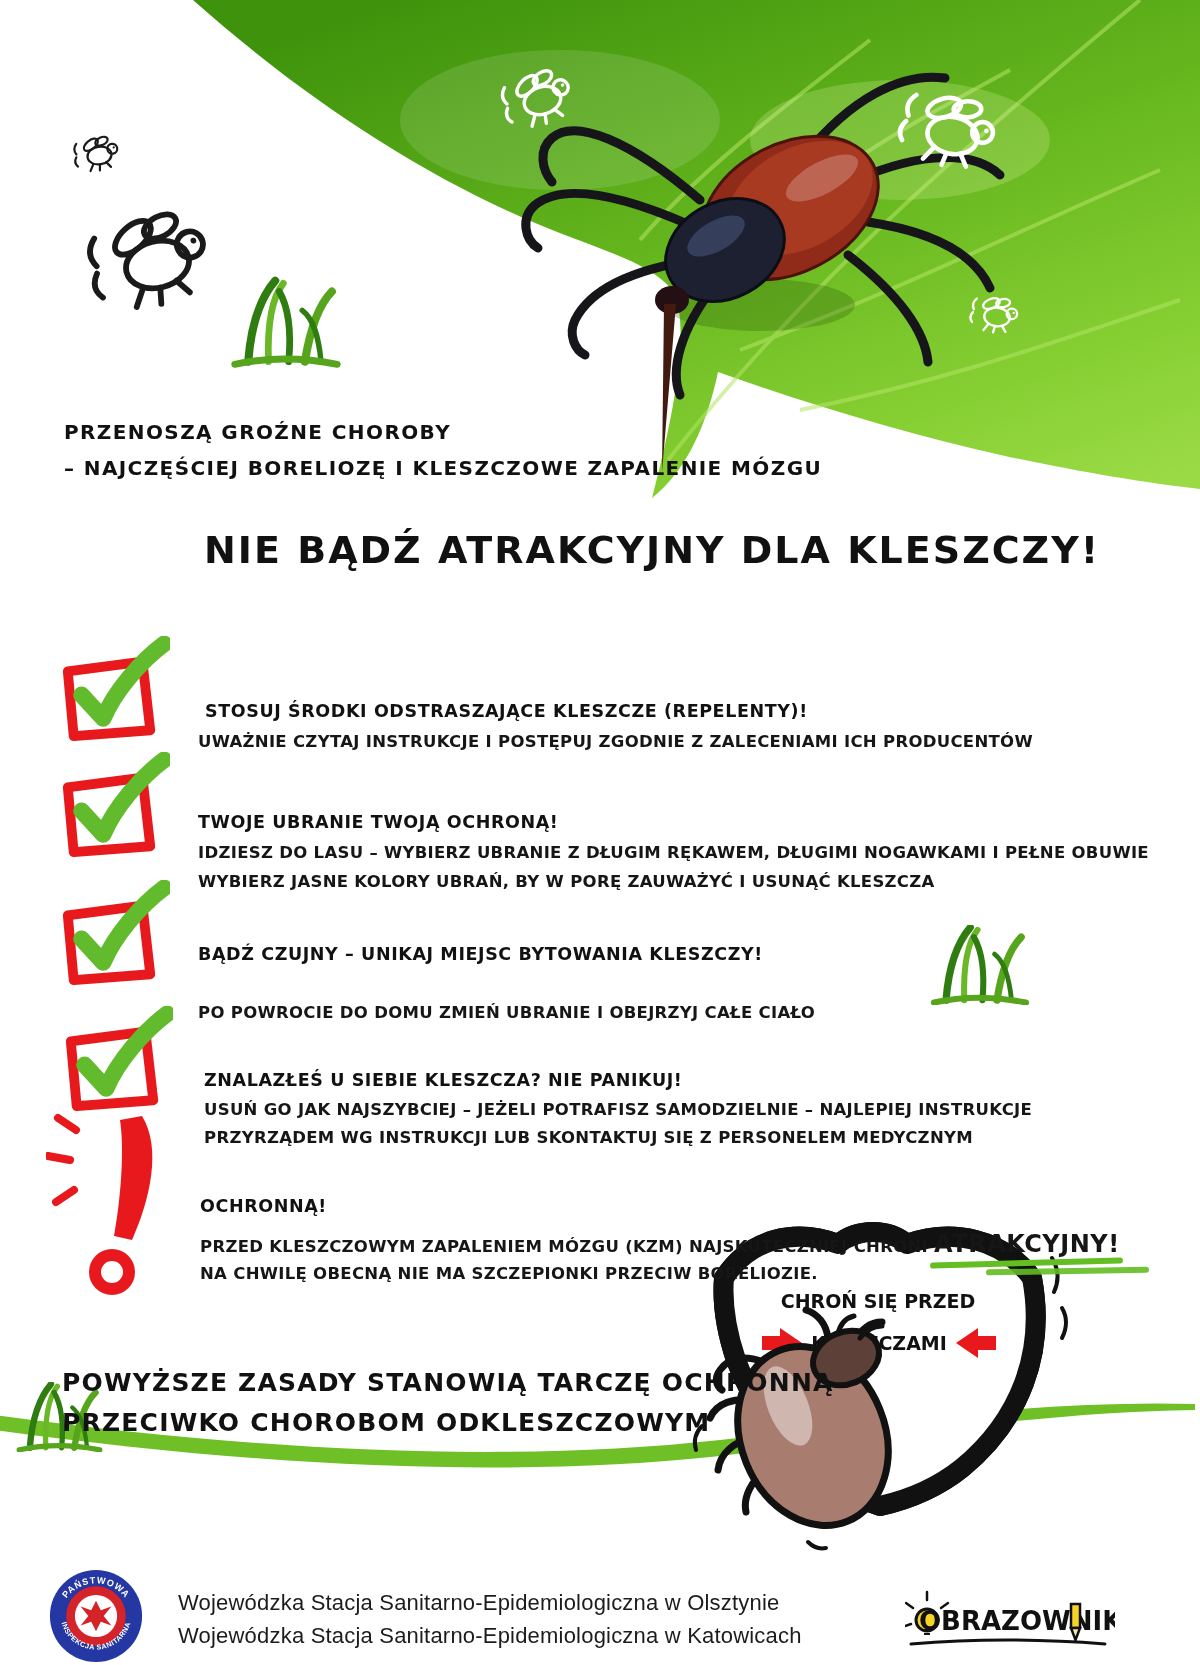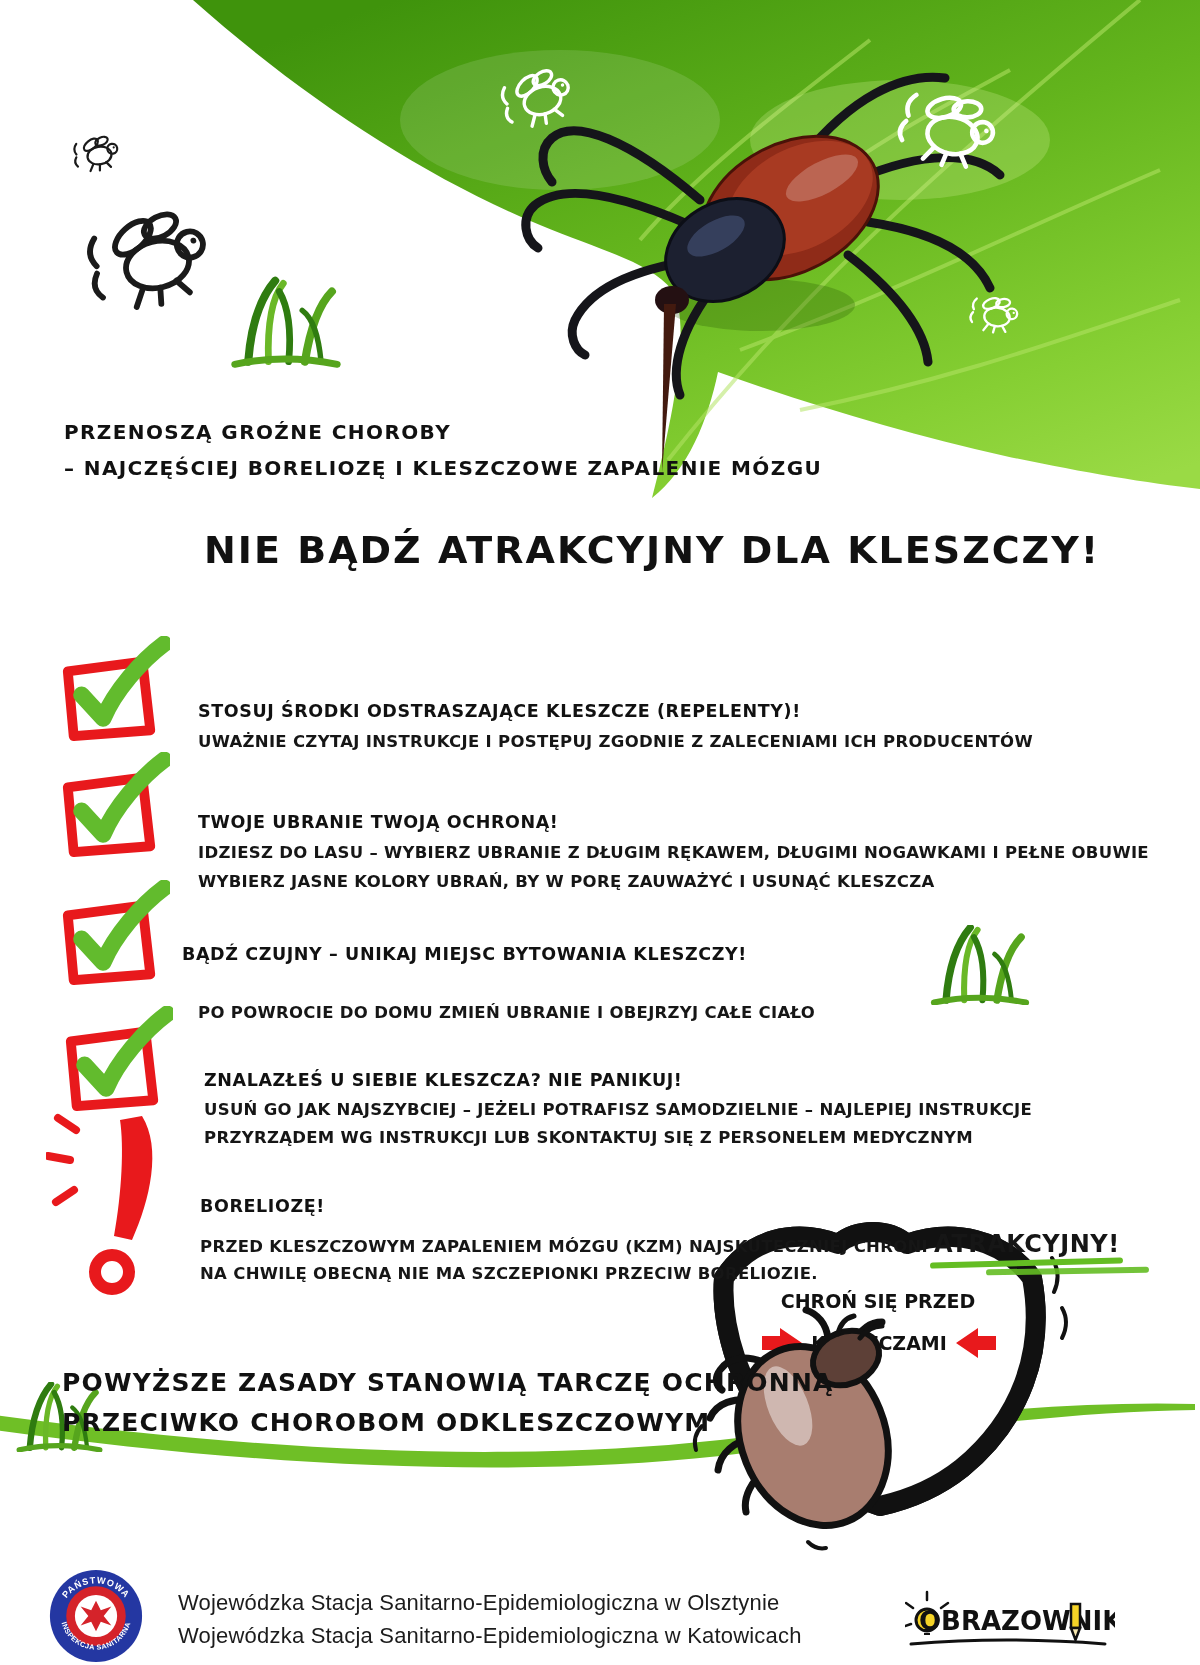--- a/index.html
+++ b/index.html
@@ -118,34 +118,34 @@
       <g id="checkbox">
         <path d="M16 36 L92 26 L100 96 L22 102 Z" fill="#ffffff" stroke="#e8191c" stroke-width="10" stroke-linejoin="round"></path>
         <path d="M30 60 L52 84 C64 56 90 26 114 8" fill="none" stroke="#62bb2d" stroke-width="17" stroke-linecap="round" stroke-linejoin="round"></path>
       </g>
     </defs>
   </svg>
 
   <svg class="abs check-icon" style="left:52px;top:636px" viewBox="0 0 120 110">
       <use href="#checkbox"></use>
     </svg>
-  <div class="abs item-heading" style="left:198px;top:701px">STOSUJ ŚRODKI ODSTRASZAJĄCE KLESZCZE (REPELENTY)!</div>
+  <div class="abs item-heading" style="left:205px;top:701px">STOSUJ ŚRODKI ODSTRASZAJĄCE KLESZCZE (REPELENTY)!</div>
   <div class="abs item-body" style="left:198px;top:732px">UWAŻNIE CZYTAJ INSTRUKCJE I POSTĘPUJ ZGODNIE Z ZALECENIAMI ICH PRODUCENTÓW</div>
 
   <svg class="abs check-icon" style="left:52px;top:752px" viewBox="0 0 120 110">
       <use href="#checkbox"></use>
     </svg>
   <div class="abs item-heading" style="left:198px;top:812px">TWOJE UBRANIE TWOJĄ OCHRONĄ!</div>
   <div class="abs item-body" style="left:198px;top:843px">IDZIESZ DO LASU – WYBIERZ UBRANIE Z DŁUGIM RĘKAWEM, DŁUGIMI NOGAWKAMI I PEŁNE OBUWIE</div>
   <div class="abs item-body" style="left:198px;top:872px">WYBIERZ JASNE KOLORY UBRAŃ, BY W PORĘ ZAUWAŻYĆ I USUNĄĆ KLESZCZA</div>
 
   <svg class="abs check-icon" style="left:52px;top:880px" viewBox="0 0 120 110">
       <use href="#checkbox"></use>
     </svg>
-  <div class="abs item-heading" style="left:182px;top:944px">BĄDŹ CZUJNY – UNIKAJ MIEJSC BYTOWANIA KLESZCZY!</div>
+  <div class="abs item-heading" style="left:198px;top:944px">BĄDŹ CZUJNY – UNIKAJ MIEJSC BYTOWANIA KLESZCZY!</div>
   <div class="abs item-body" style="left:198px;top:1003px">PO POWROCIE DO DOMU ZMIEŃ UBRANIE I OBEJRZYJ CAŁE CIAŁO</div>
 
   <svg class="abs" style="left:925px;top:925px;z-index:2" width="110" height="80" viewBox="0 0 80 66">
       <use href="#grass"></use>
     </svg>
 
   <svg class="abs check-icon" style="left:55px;top:1006px" viewBox="0 0 120 110">
       <use href="#checkbox"></use>
     </svg>
   <div class="abs item-heading" style="left:204px;top:1070px">ZNALAZŁEŚ U SIEBIE KLESZCZA? NIE PANIKUJ!</div>
@@ -154,21 +154,21 @@
 
   <svg class="abs" style="left:46px;top:1108px;z-index:3" width="130" height="200" viewBox="0 0 130 200">
     <path d="M96 8 C116 40 104 92 86 132 L68 128 C76 84 78 38 74 12 Z" fill="#e8191c"></path>
     <circle cx="66" cy="164" r="17" fill="none" stroke="#e8191c" stroke-width="12"></circle>
     <g stroke="#e8191c" stroke-width="8" stroke-linecap="round">
       <path d="M30 22 L12 10"></path>
       <path d="M24 52 L2 48"></path>
       <path d="M28 82 L10 94"></path>
     </g>
   </svg>
-  <div class="abs item-heading" style="left:200px;top:1196px">BORELIOZĘ!</div>
+  <div class="abs item-heading" style="left:200px;top:1196px">OCHRONNĄ!</div>
   <div class="abs item-body" style="left:200px;top:1230px">
     <span>PRZED KLESZCZOWYM ZAPALENIEM MÓZGU (KZM) NAJSKUTECZNIEJ CHRONI </span><span class="highlight-wrap"><span>ATRAKCYJNY!</span><span class="hl-underline1"></span><span class="hl-underline2"></span></span>
   </div>
   <div class="abs item-body" style="left:200px;top:1264px">NA CHWILĘ OBECNĄ NIE MA SZCZEPIONKI PRZECIW BORELIOZIE.</div>
 
   <div class="abs summary" style="top:1368px">POWYŻSZE ZASADY STANOWIĄ TARCZĘ OCHRONNĄ</div>
   <div class="abs summary" style="top:1408px">PRZECIWKO CHOROBOM ODKLESZCZOWYM</div>
 
   <svg class="abs" style="left:0;top:1380px;z-index:1" width="1200" height="120" viewBox="0 0 1200 120">
     <path d="M-5 35 C250 70 500 84 720 60 C900 40 1050 20 1195 24

